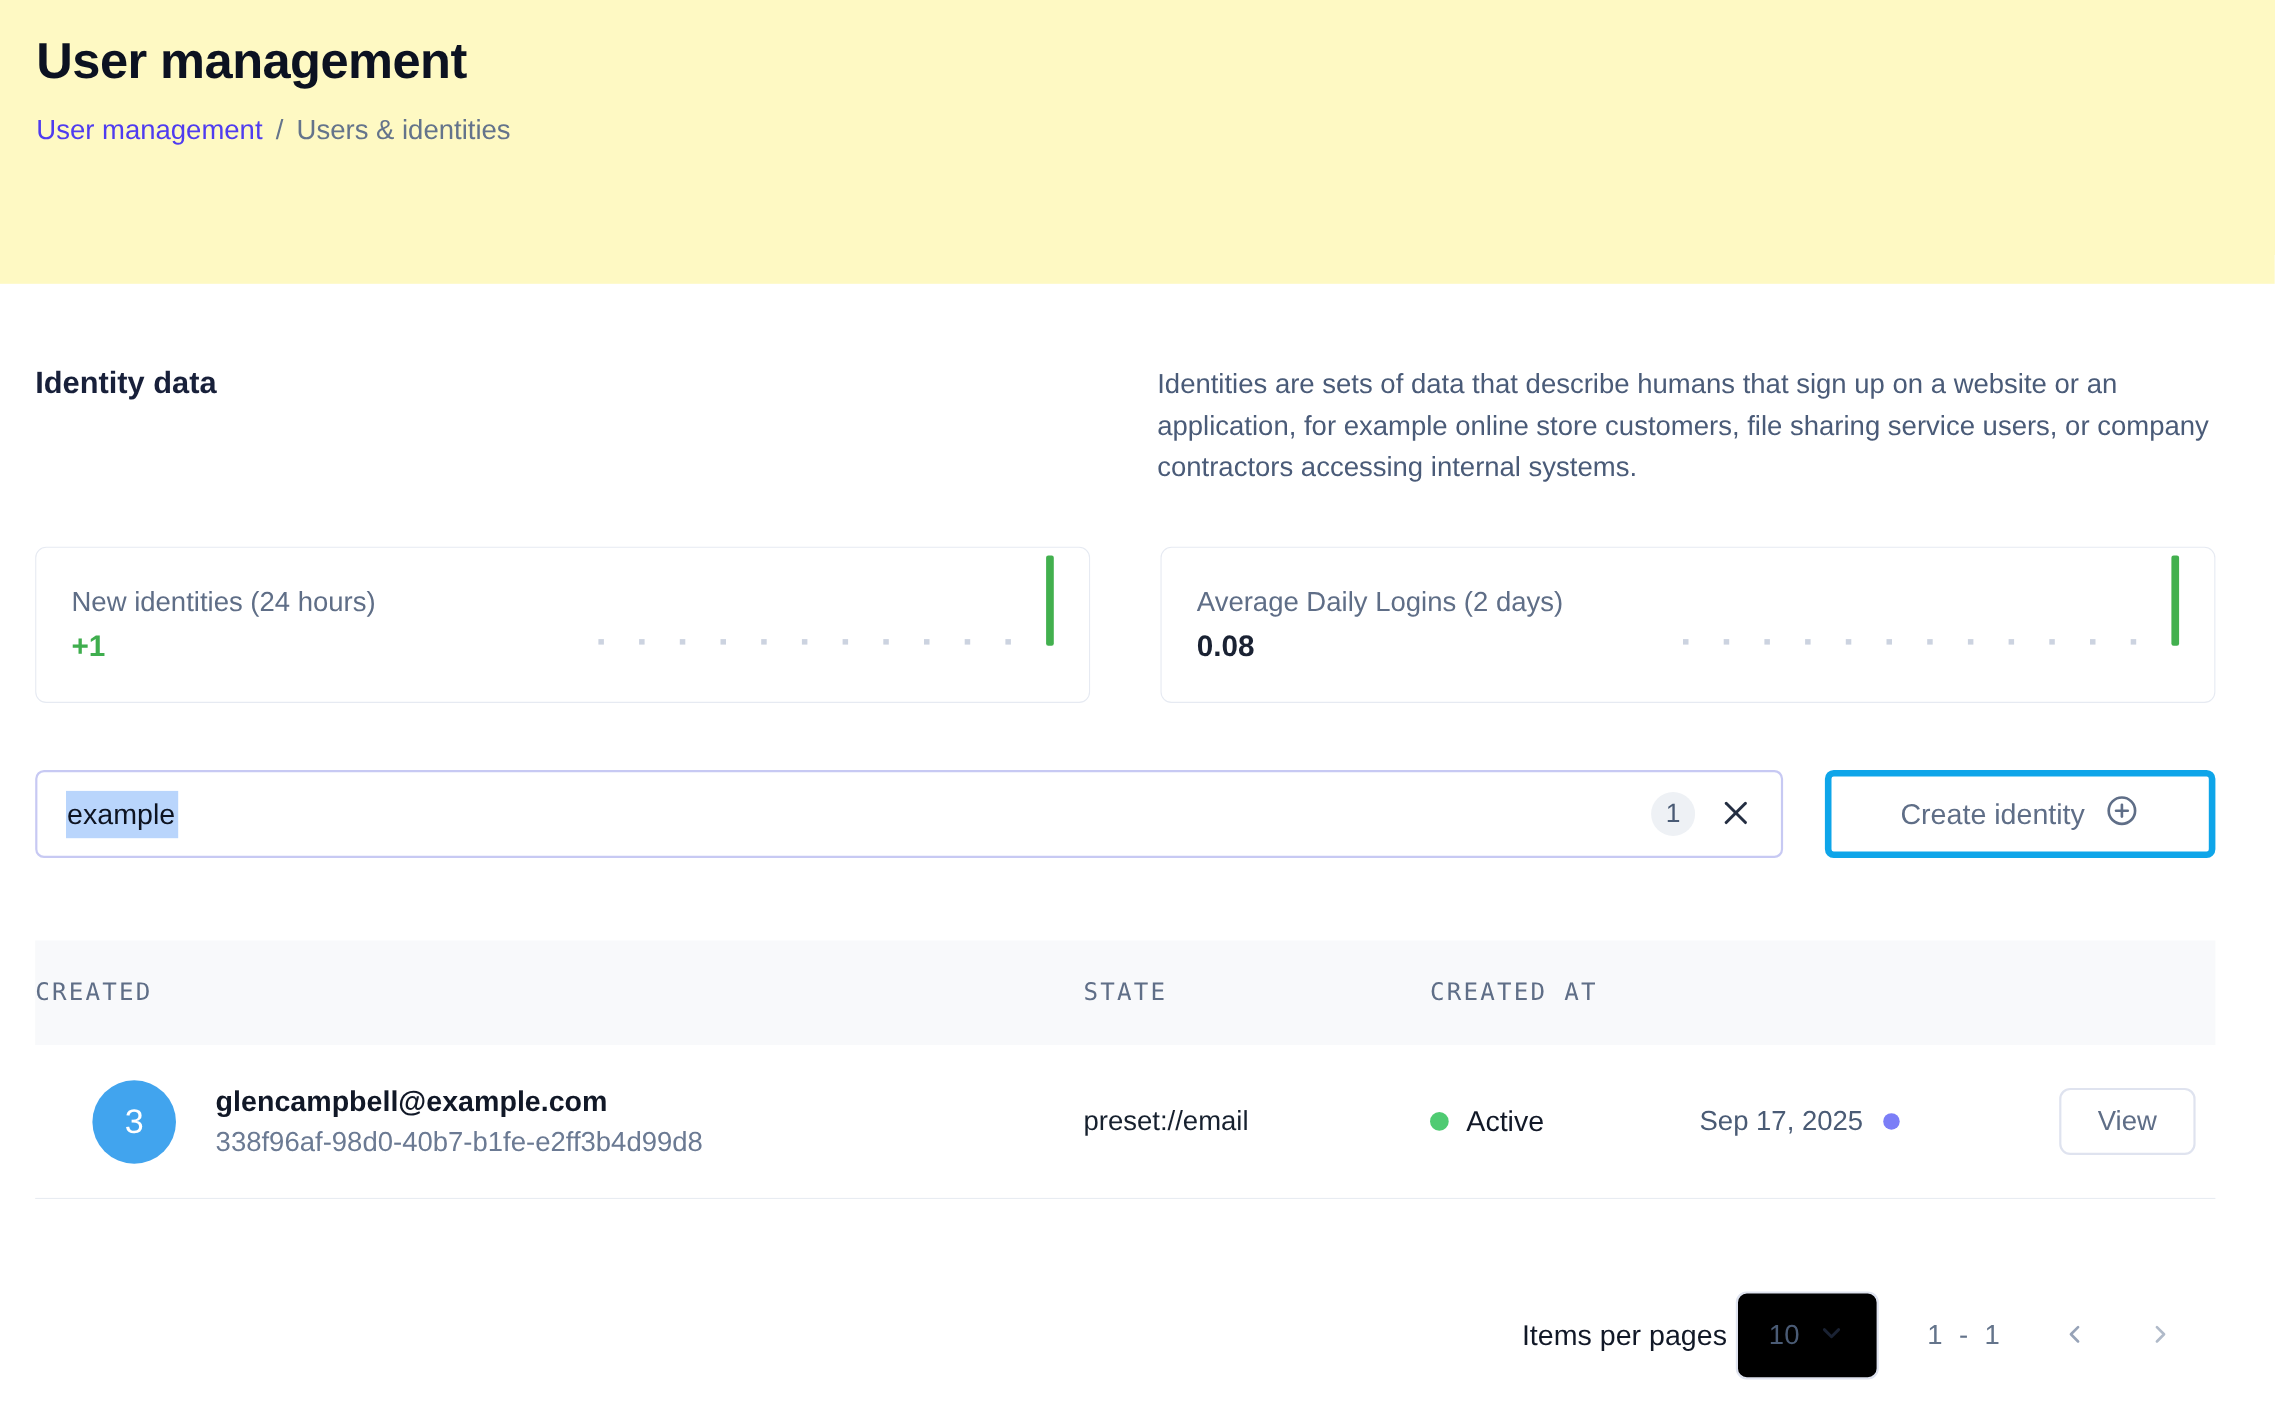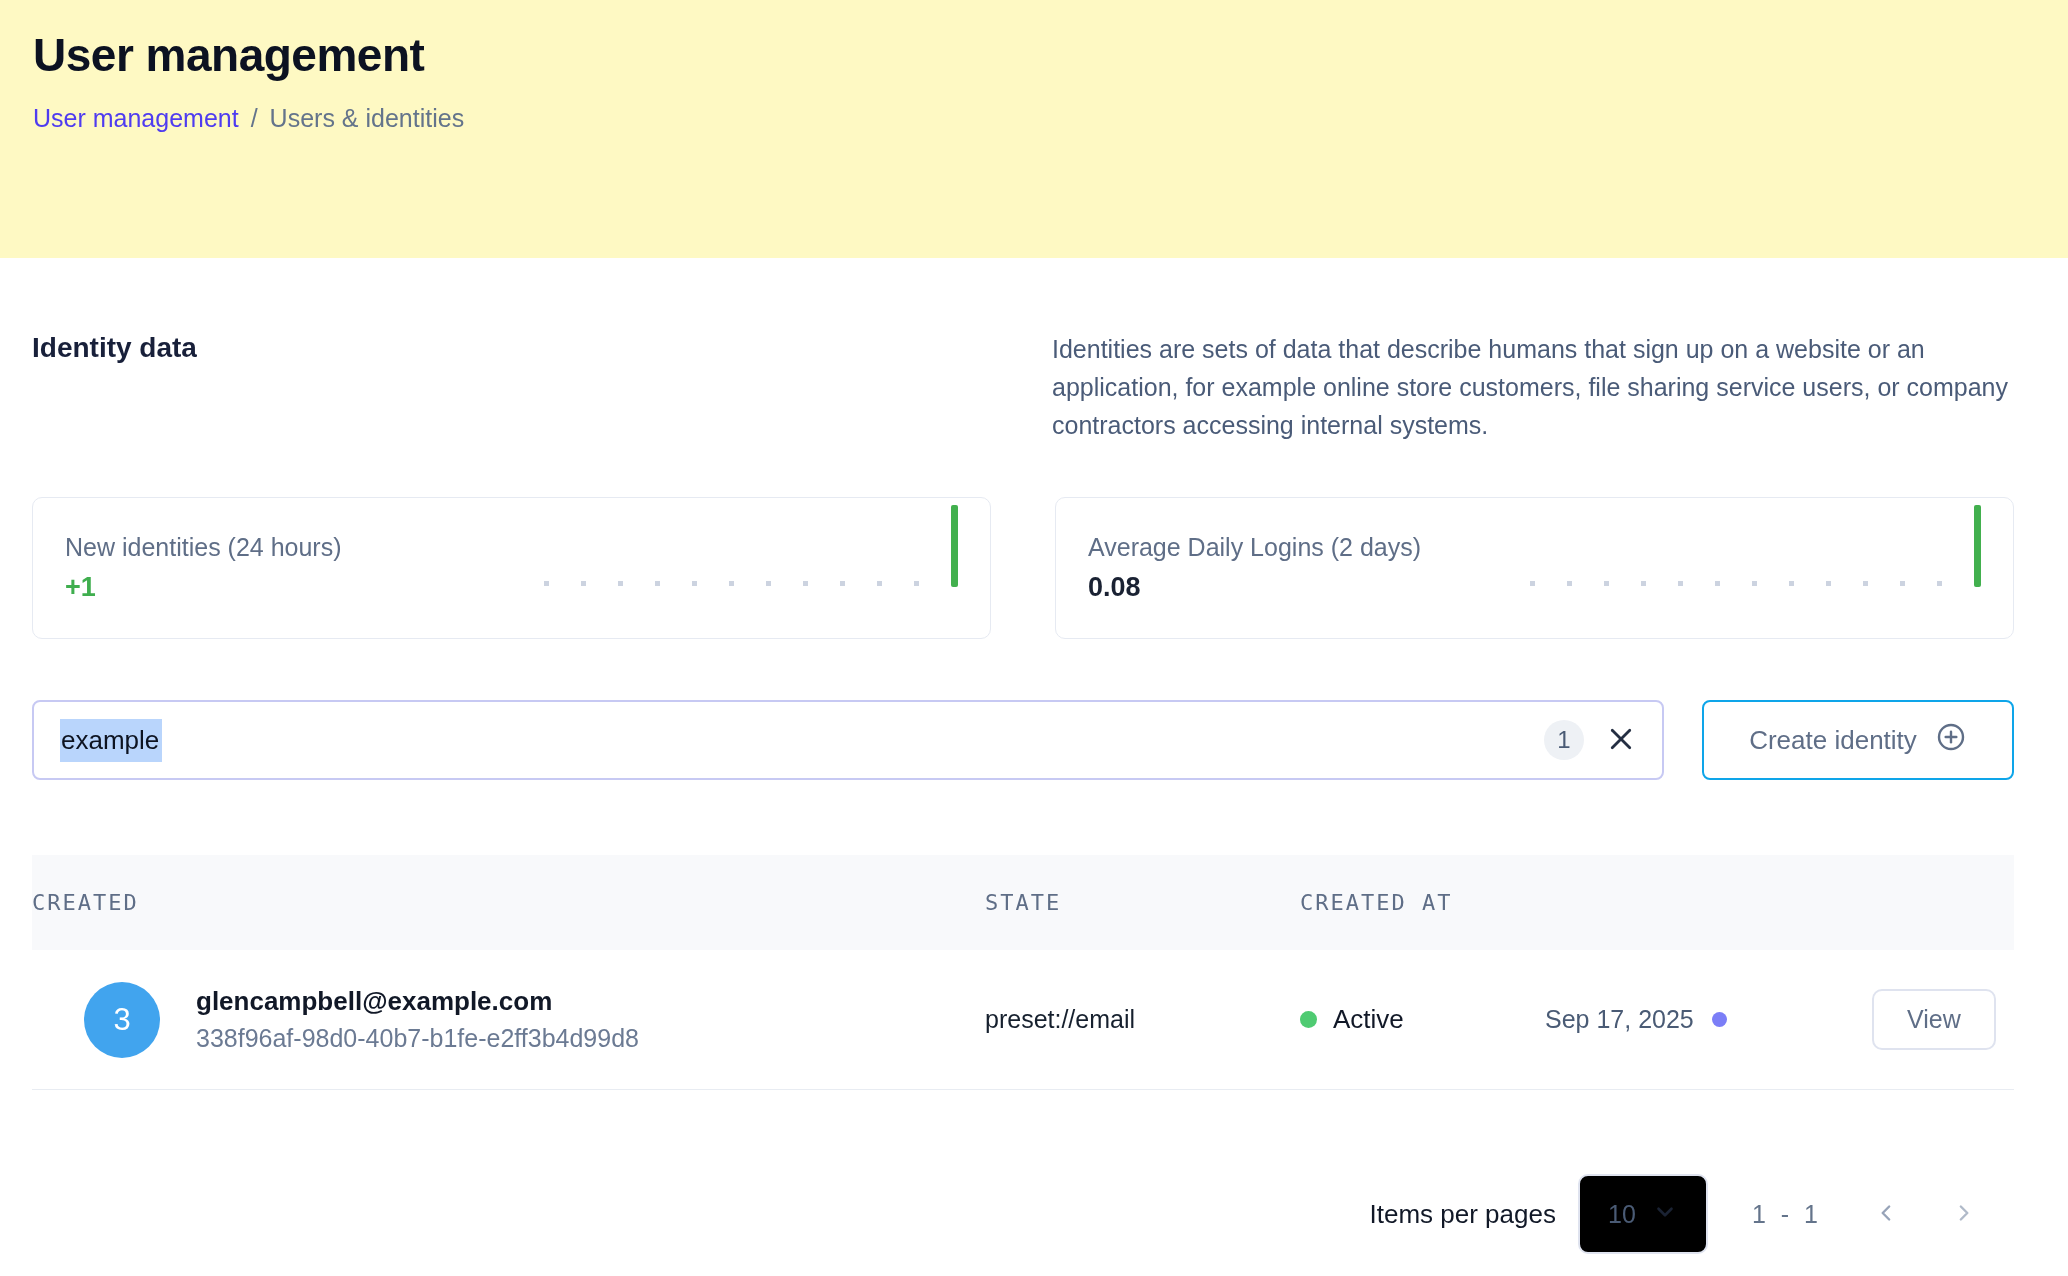--- a/index.html
+++ b/index.html
@@ -36,21 +36,21 @@
 
   
   .search-row { margin-top:61px; display:flex; gap:38px; }
   .search-input { flex:1; height:80px; border:2px solid #c7c9f3; border-radius:8px; background:#fff;
     display:flex; align-items:center; padding:0 26px; cursor:text; }
   .search-text { font-size:26px; color:#0d1321; background:#b9d5fc; padding:6px 3px 6px 1px; }
   .search-right { margin-left:auto; display:flex; align-items:center; gap:22px; }
   .count-badge { width:40px; height:40px; border-radius:50%; background:#eef1f5; color:#4a5b75;
     font-size:24px; display:flex; align-items:center; justify-content:center; }
   .clear-btn { background:none; border:none; cursor:pointer; display:flex; align-items:center; }
-  .create-btn { width:312px; height:80px; background:#fff; border:2px solid #0ea5e9; border-radius:8px;
+  .create-btn { width:355px; height:80px; background:#fff; border:6px solid #0ea5e9; border-radius:8px;
     display:flex; align-items:center; justify-content:center; gap:18px; cursor:pointer;
     font-size:26px; color:#5f6e87; font-family:"Liberation Sans", sans-serif; }
 
   
   .table { margin-top:75px; }
   .t-grid { display:grid; grid-template-columns:953px 315px 245px 327px 1fr; align-items:center; }
   .t-head { background:#f8f9fb; height:95px; }
   .t-head .th { font-family:"DejaVu Sans Mono", monospace; font-size:22px; letter-spacing:2px;
     color:#5f6e87; }
   .th-name { padding-left:48px; }
@@ -65,21 +65,21 @@
   .cell-state { display:flex; align-items:center; gap:16px; font-size:26px; color:#111827; }
   .state-dot { width:17px; height:17px; border-radius:50%; background:#4fcb72; }
   .cell-created { display:flex; align-items:center; gap:18px; font-size:25px; color:#4a5b75; }
   .created-dot { width:15px; height:15px; border-radius:50%; background:#7b7ef7; }
   .cell-action { display:flex; justify-content:flex-end; padding-right:28px; }
   .view-btn { background:#fff; border:2px solid #dfe3ef; border-radius:10px; padding:14px 33px;
     font-size:25px; color:#5f6e87; cursor:pointer; font-family:"Liberation Sans", sans-serif; }
 
   
   .pagination { margin-top:84px; display:flex; justify-content:flex-end; align-items:center; padding-right:38px; }
-  .pp-label { font-size:26px; color:#111827; margin-right:22px; }
+  .pp-label { font-size:26px; color:#111827; margin-right:8px; }
   .pp-select { width:130px; height:80px; border:2px solid #dfe3ef; border-radius:10px; background:#000000;
     display:flex; align-items:center; justify-content:center; gap:16px; cursor:pointer; }
   .pp-select .pp-value { font-size:25px; color:#4a5b75; }
   .pp-range { font-size:25px; color:#64748b; letter-spacing:4px; margin:0 52px 0 44px; }
   .pager-btn { background:none; border:none; cursor:pointer; display:flex; align-items:center; padding:0; }
   .pager-btn + .pager-btn { margin-left:50px; }
 </style>
 </head>
 <body>
 

